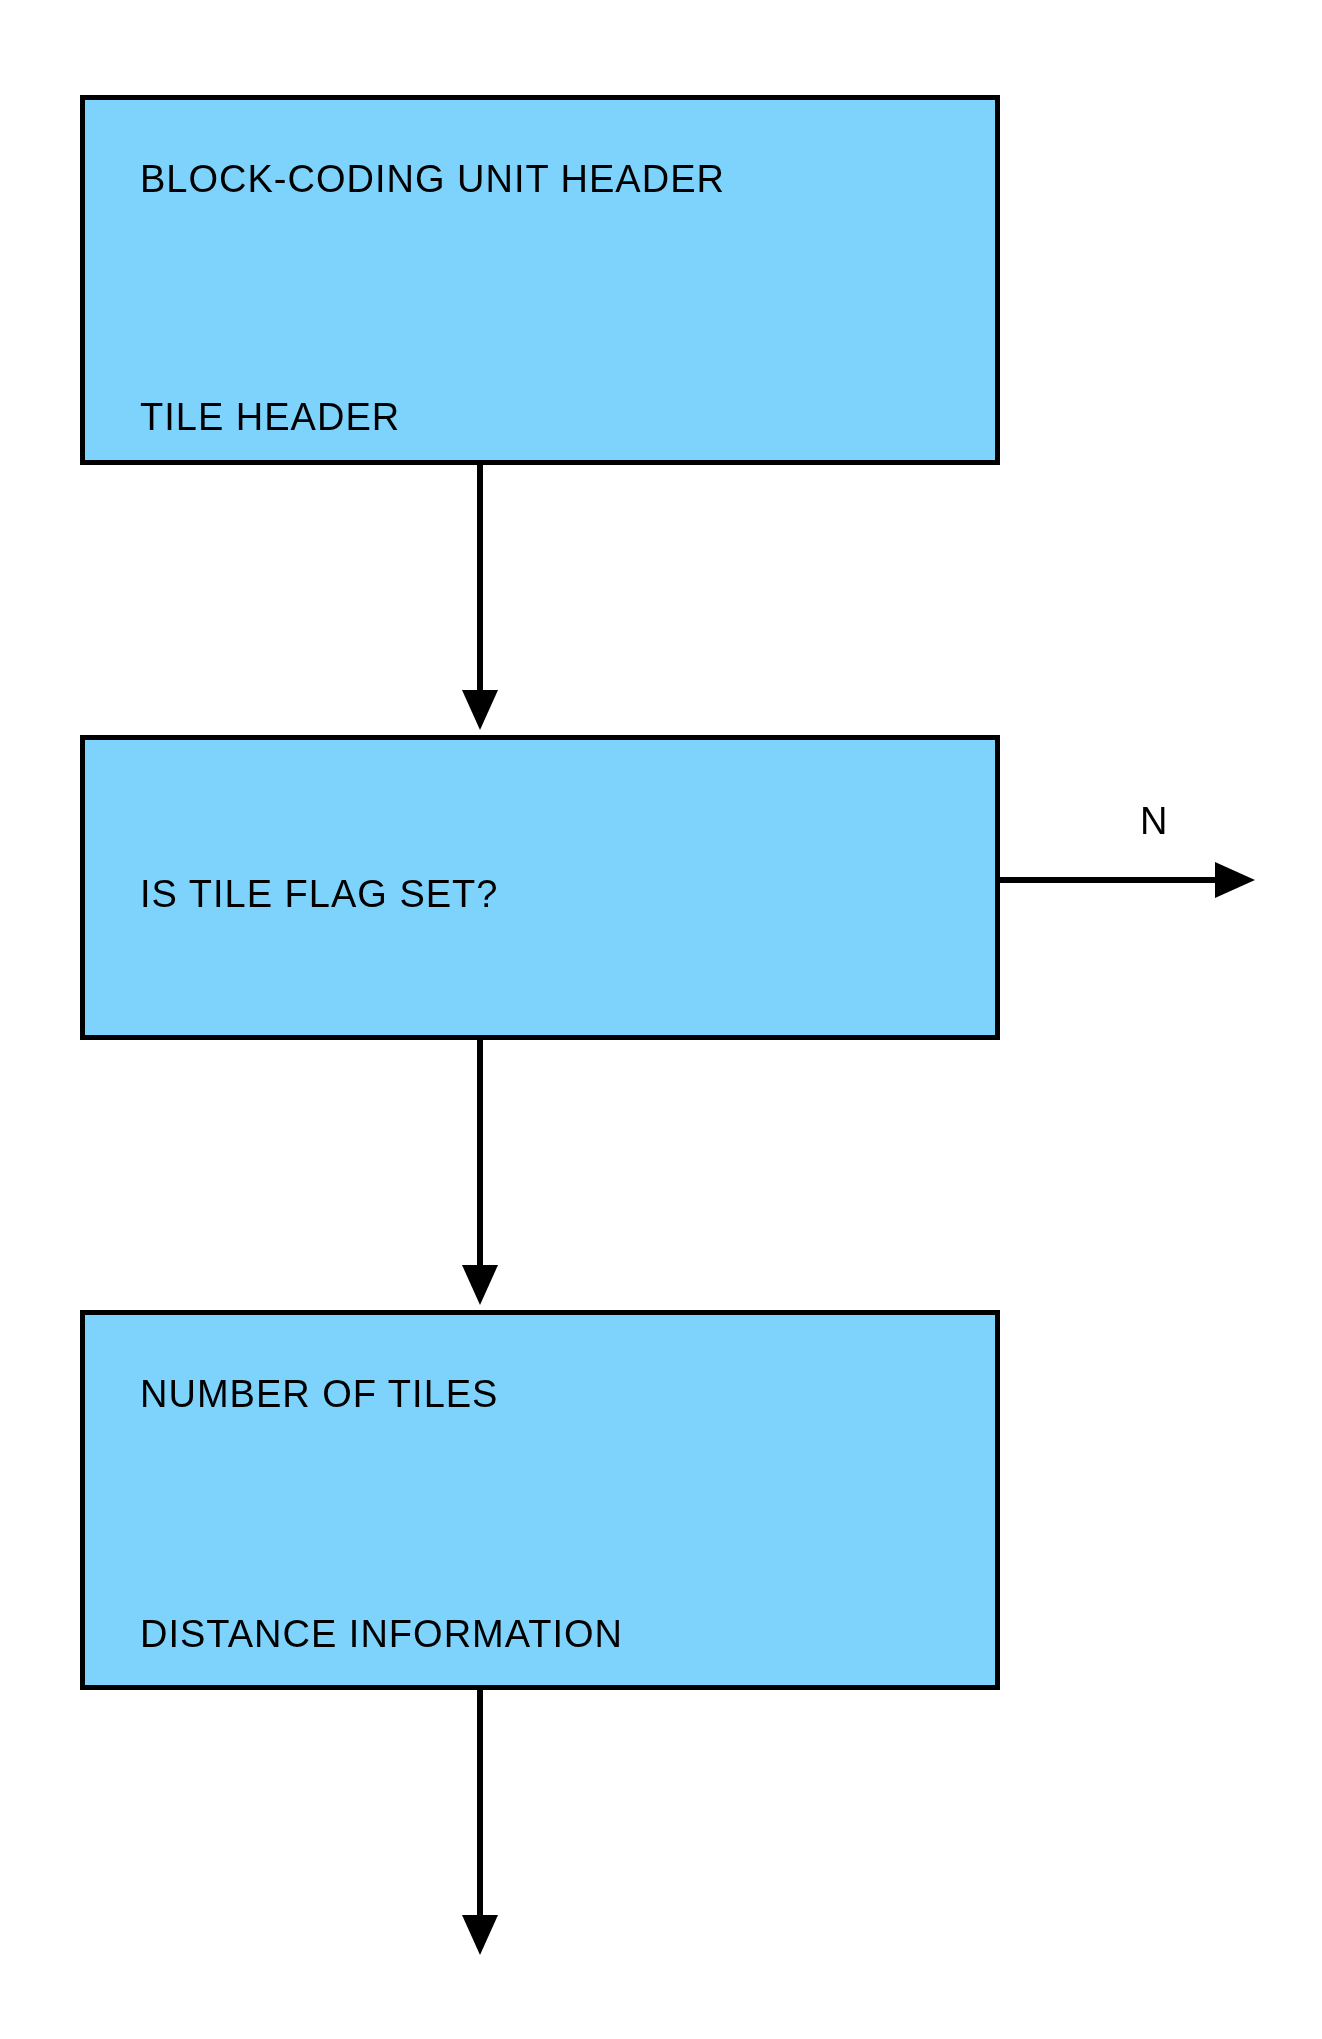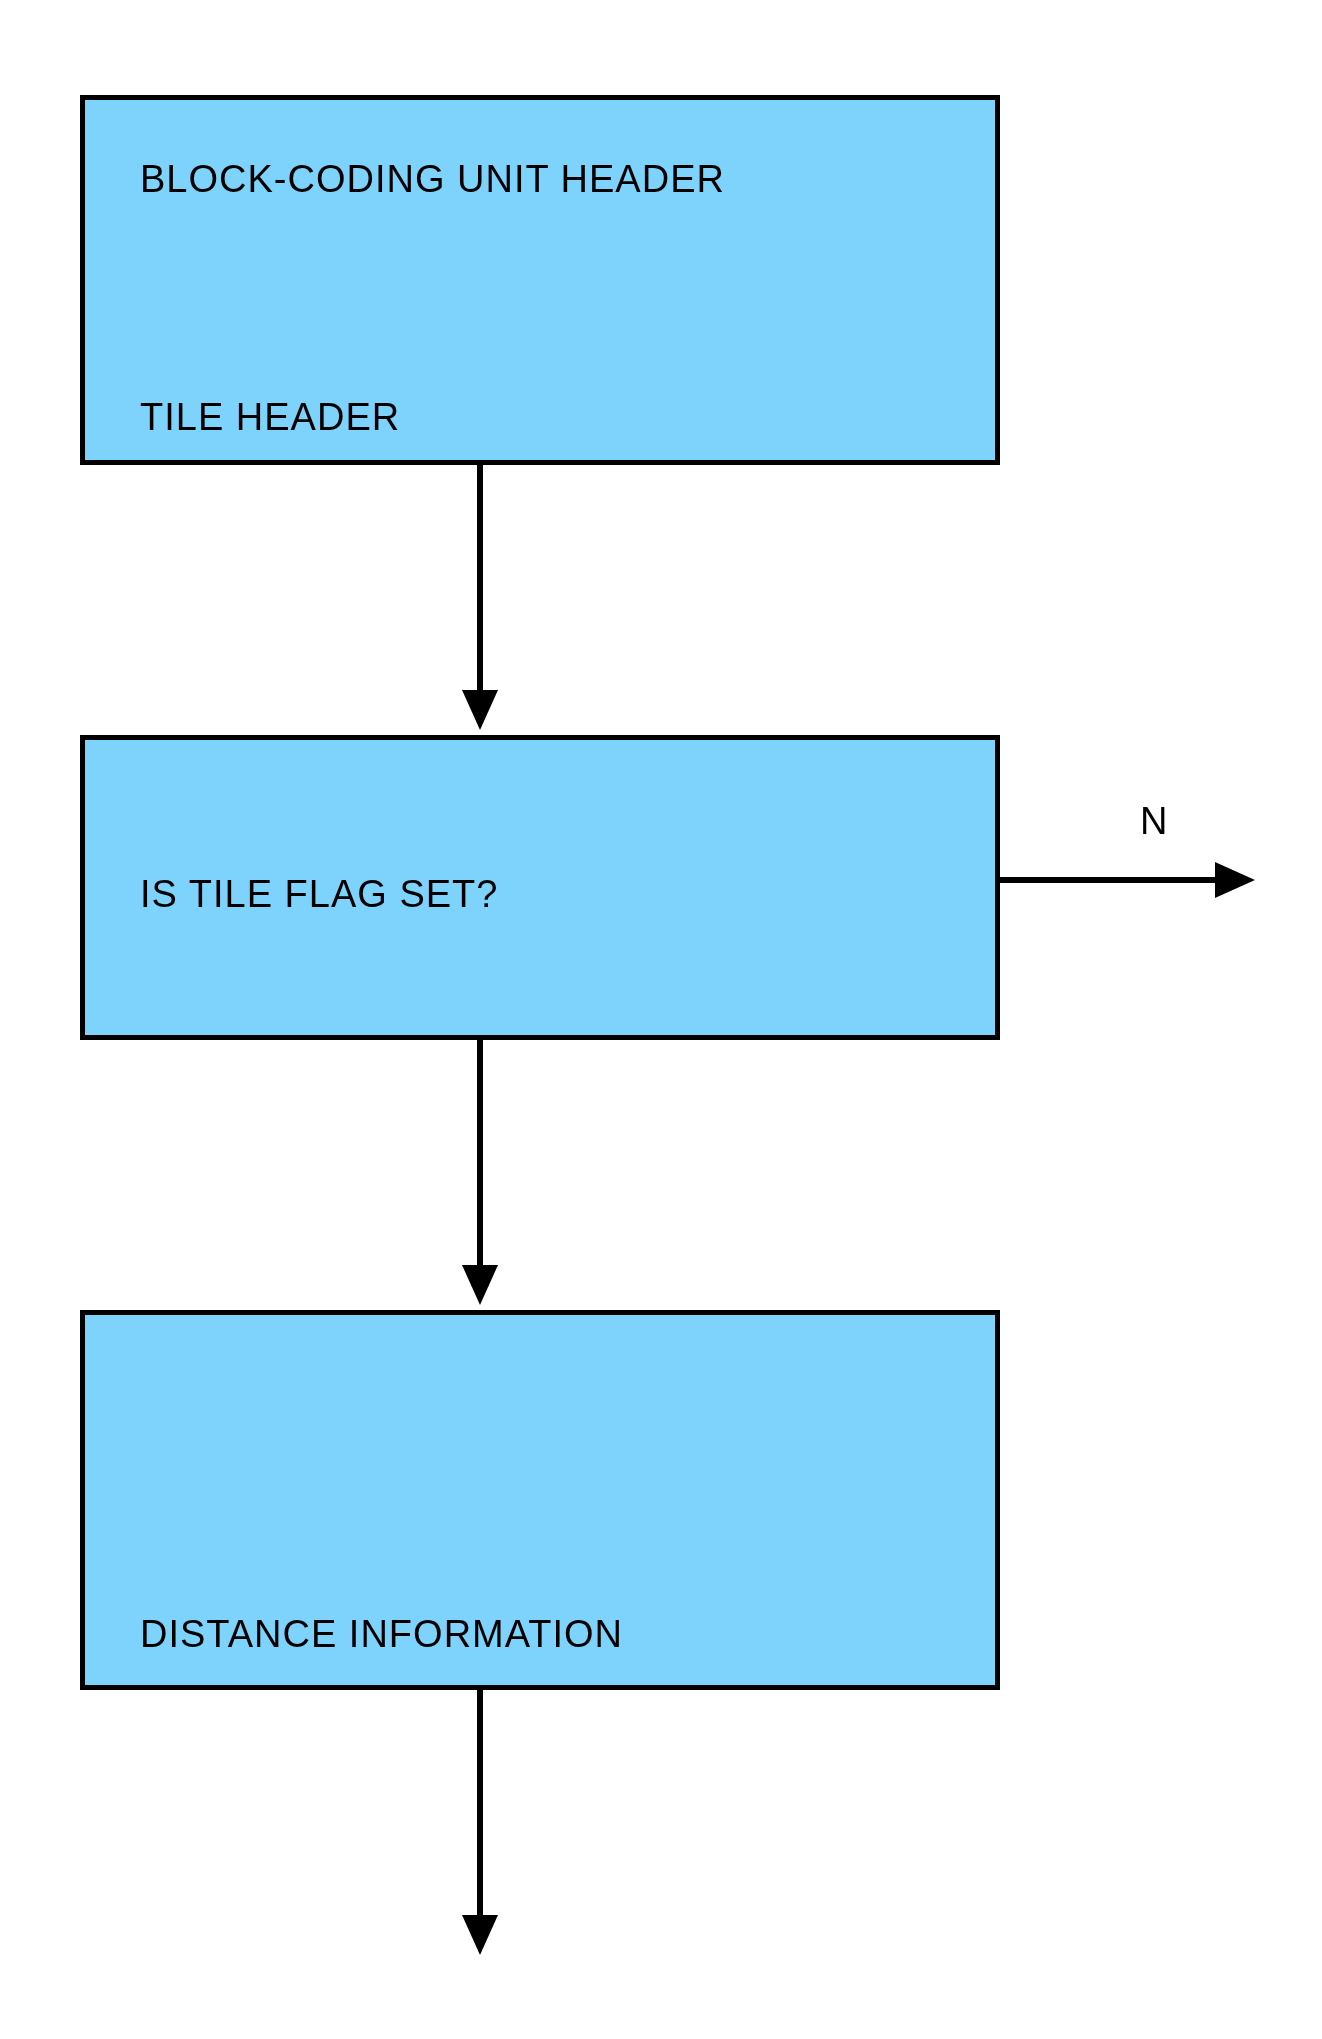--- a/index.html
+++ b/index.html
@@ -56,19 +56,20 @@
   <line x1="0" y1="30" x2="225" y2="30" stroke="black" stroke-width="6"></line>
   <polygon points="255,30 215,12 215,48" fill="black"></polygon>
 </svg>
 
 <svg class="arrow" style="left:450px; top:1040px; width:60px; height:270px;">
   <line x1="30" y1="0" x2="30" y2="240" stroke="black" stroke-width="6"></line>
   <polygon points="30,265 12,225 48,225" fill="black"></polygon>
 </svg>
 
 <div class="box" style="left:80px; top:1310px; width:920px; height:380px;">
+  <div class="box-text" style="left:55px; top:55px;">NUMBER OF TILES</div>
   <div class="box-text" style="left:55px; top:295px;">DISTANCE INFORMATION</div>
 </div>
 
 <svg class="arrow" style="left:450px; top:1690px; width:60px; height:270px;">
   <line x1="30" y1="0" x2="30" y2="240" stroke="black" stroke-width="6"></line>
   <polygon points="30,265 12,225 48,225" fill="black"></polygon>
 </svg>
 
 </body></html>

